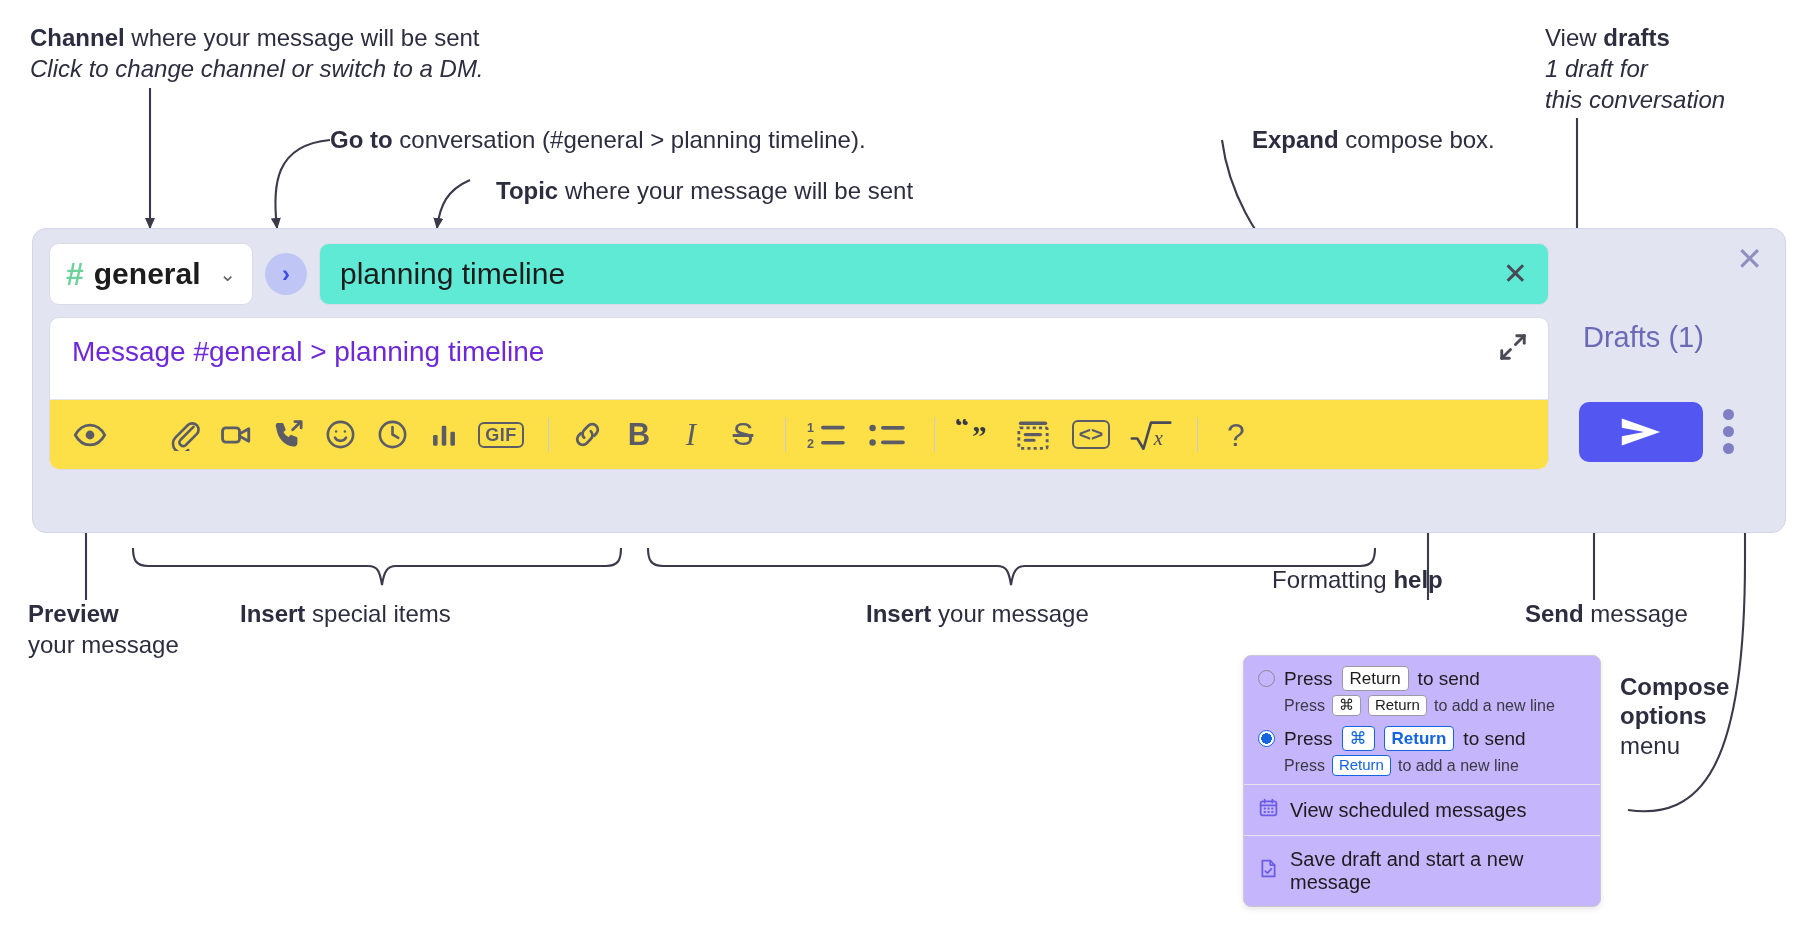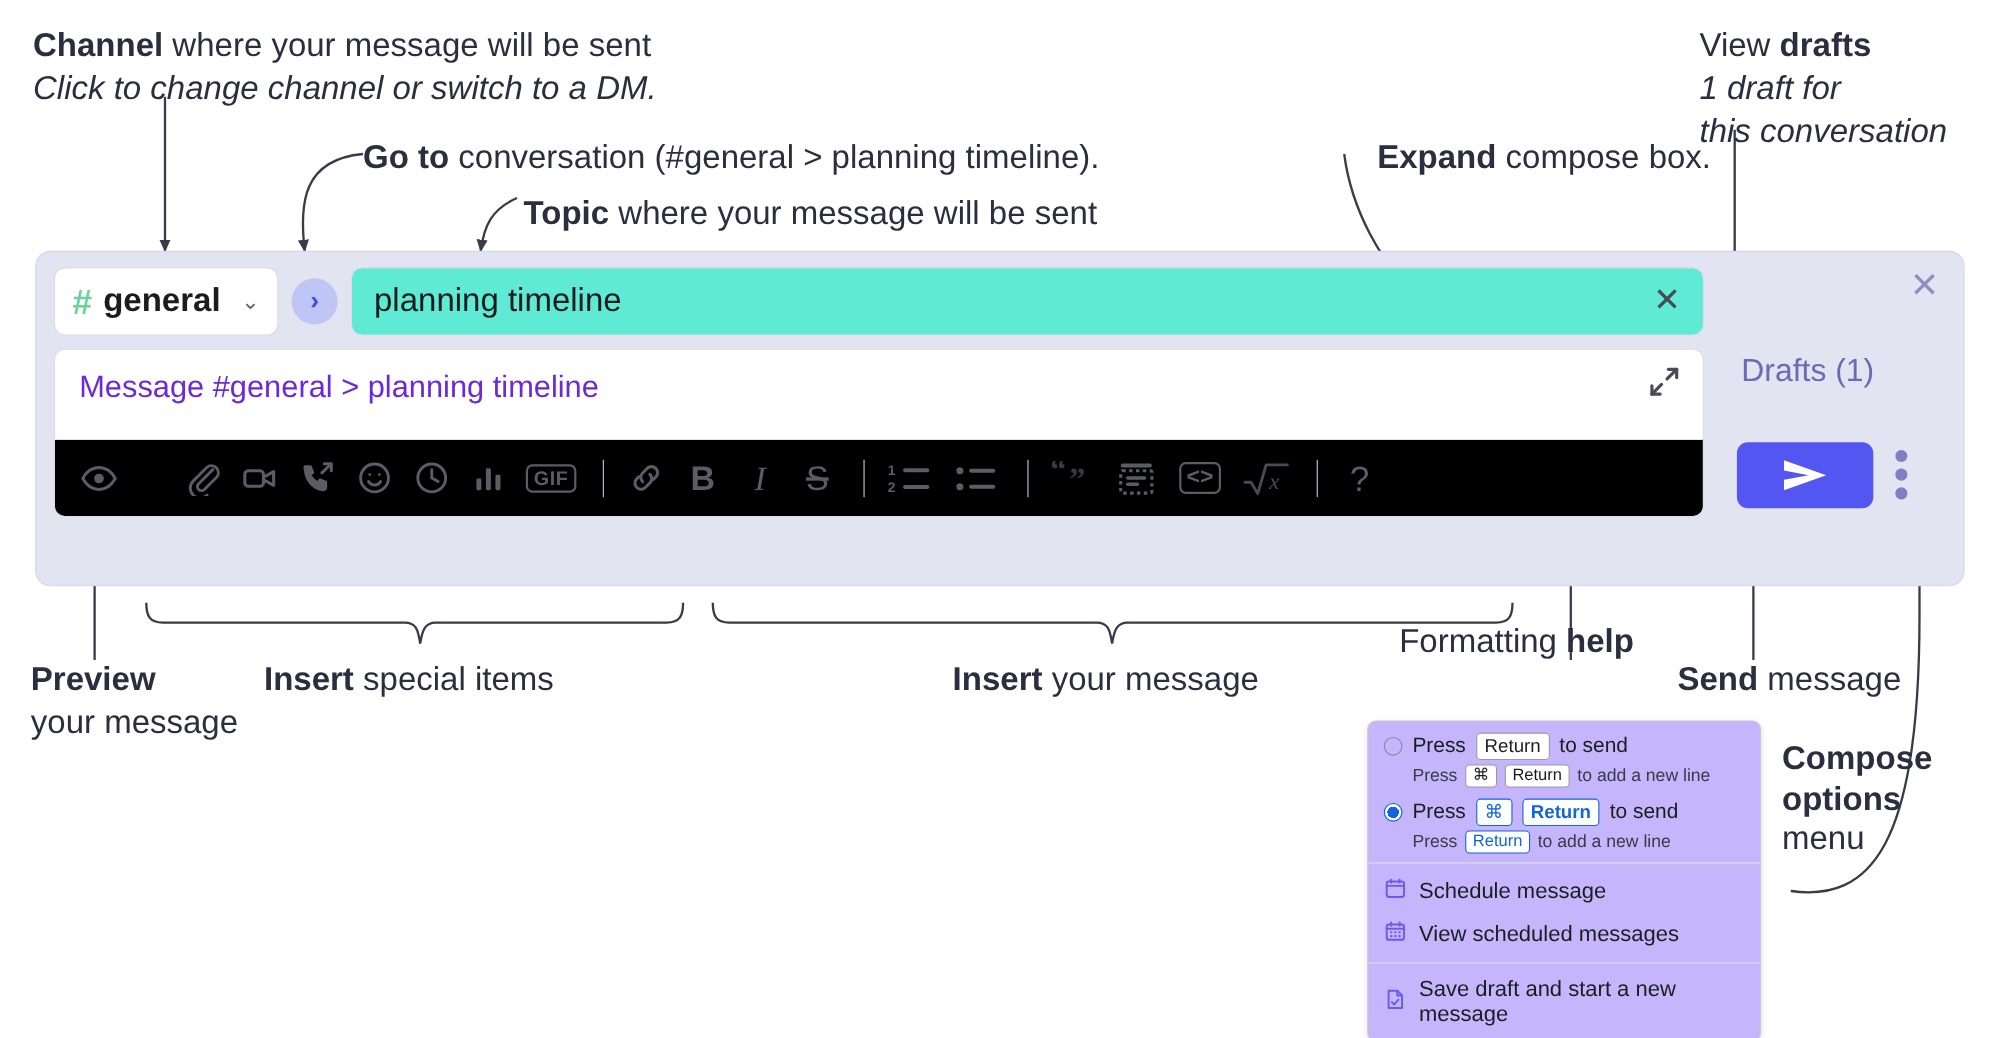--- a/index.html
+++ b/index.html
@@ -12,21 +12,21 @@
     color:#2b2b3d;
     position:relative;
     overflow:hidden;
   }
   .stage { position:absolute; inset:0; }
 
   
   .anno { position:absolute; color:#2d2d40; line-height:1.30; }
   .anno b { font-weight:700; }
   .anno i { font-style:italic; }
-  .anno.t1 { font-size:30px; }
+  .anno.t1 { font-size:24px; }
 
   
   .compose {
     position:absolute;
     left:32px; top:228px;
     width:1754px; height:305px;
     background:#e2e4f2;
     border:1px solid #d3d6ea;
     border-radius:14px;
   }
@@ -71,21 +71,21 @@
   .msg-placeholder {
     font-size:28px; color:#6d28d9;
     padding:18px 22px 0 22px;
     flex:1;
   }
   .expand-icon {
     position:absolute; right:20px; top:14px;
     width:30px; height:30px; color:#4a4a57;
   }
   .toolbar {
-    height:70px; background:#000000;
+    height:70px; background:#fde047;
     border-top:1px solid #e3e3ec;
     border-radius:0 0 9px 9px;
     display:flex; align-items:center;
     padding:0 16px; gap:0px;
   }
   .tb-btn {
     width:48px; height:48px;
     display:flex; align-items:center; justify-content:center;
     color:#5c5c66;
     margin-right:4px;
@@ -208,21 +208,21 @@
 
   <div class="anno t1" style="left:30px; top:22px; width:620px;">
     <div><b>Channel</b><span> where your message will be sent</span></div>
     <div><i>Click to change channel or switch to a DM.</i></div>
   </div>
 
   <div class="anno t1" style="left:330px; top:124px; width:700px;">
     <b>Go to</b><span> conversation (#general &gt; planning timeline).</span>
   </div>
 
-  <div class="anno t1" style="left:476px; top:175px; width:700px;">
+  <div class="anno t1" style="left:496px; top:175px; width:700px;">
     <b>Topic</b><span> where your message will be sent</span>
   </div>
 
   <div class="anno t1" style="left:1205px; top:124px; width:420px;margin-left:47px;">
     <b>Expand</b><span> compose box.</span>
   </div>
 
   <div class="anno t1" style="left:1545px; top:22px; width:260px;">
     <div><span>View </span><b>drafts</b></div>
     <div><i>1 draft for</i></div>
@@ -459,31 +459,20 @@
       </div>
       <div class="opt-sub">
         <span>Press</span>
         <span class="kbd blue thin">Return</span>
         <span>to add a new line</span>
       </div>
     </div>
 
     <div class="menu-div"></div>
 
-    <div class="menu-item">
-      <span>
-        <svg width="21" height="21" viewBox="0 0 24 24" fill="none" stroke="#6b5ce7" stroke-width="2" stroke-linecap="round">
-          <rect x="3" y="5" width="18" height="16" rx="2.5"></rect>
-          <path d="M3 9.5 H21"></path>
-            <path d="M7.6 3 V6.4"></path>
-            <path d="M16.4 3 V6.4"></path>
-        </svg>
-      </span>
-      <span>Schedule message</span>
-    </div>
 
     <div class="menu-item">
       <span>
         <svg width="21" height="21" viewBox="0 0 24 24" fill="none" stroke="#6b5ce7" stroke-width="2" stroke-linecap="round">
           <rect x="3" y="5" width="18" height="16" rx="2.5"></rect>
           <path d="M3 9.5 H21"></path>
             <path d="M7.6 3 V6.4"></path>
             <path d="M16.4 3 V6.4"></path>
           <g fill="#6b5ce7" stroke="none">
             <rect x="6.6" y="12" width="2.3" height="2.3" rx=".6"></rect>

